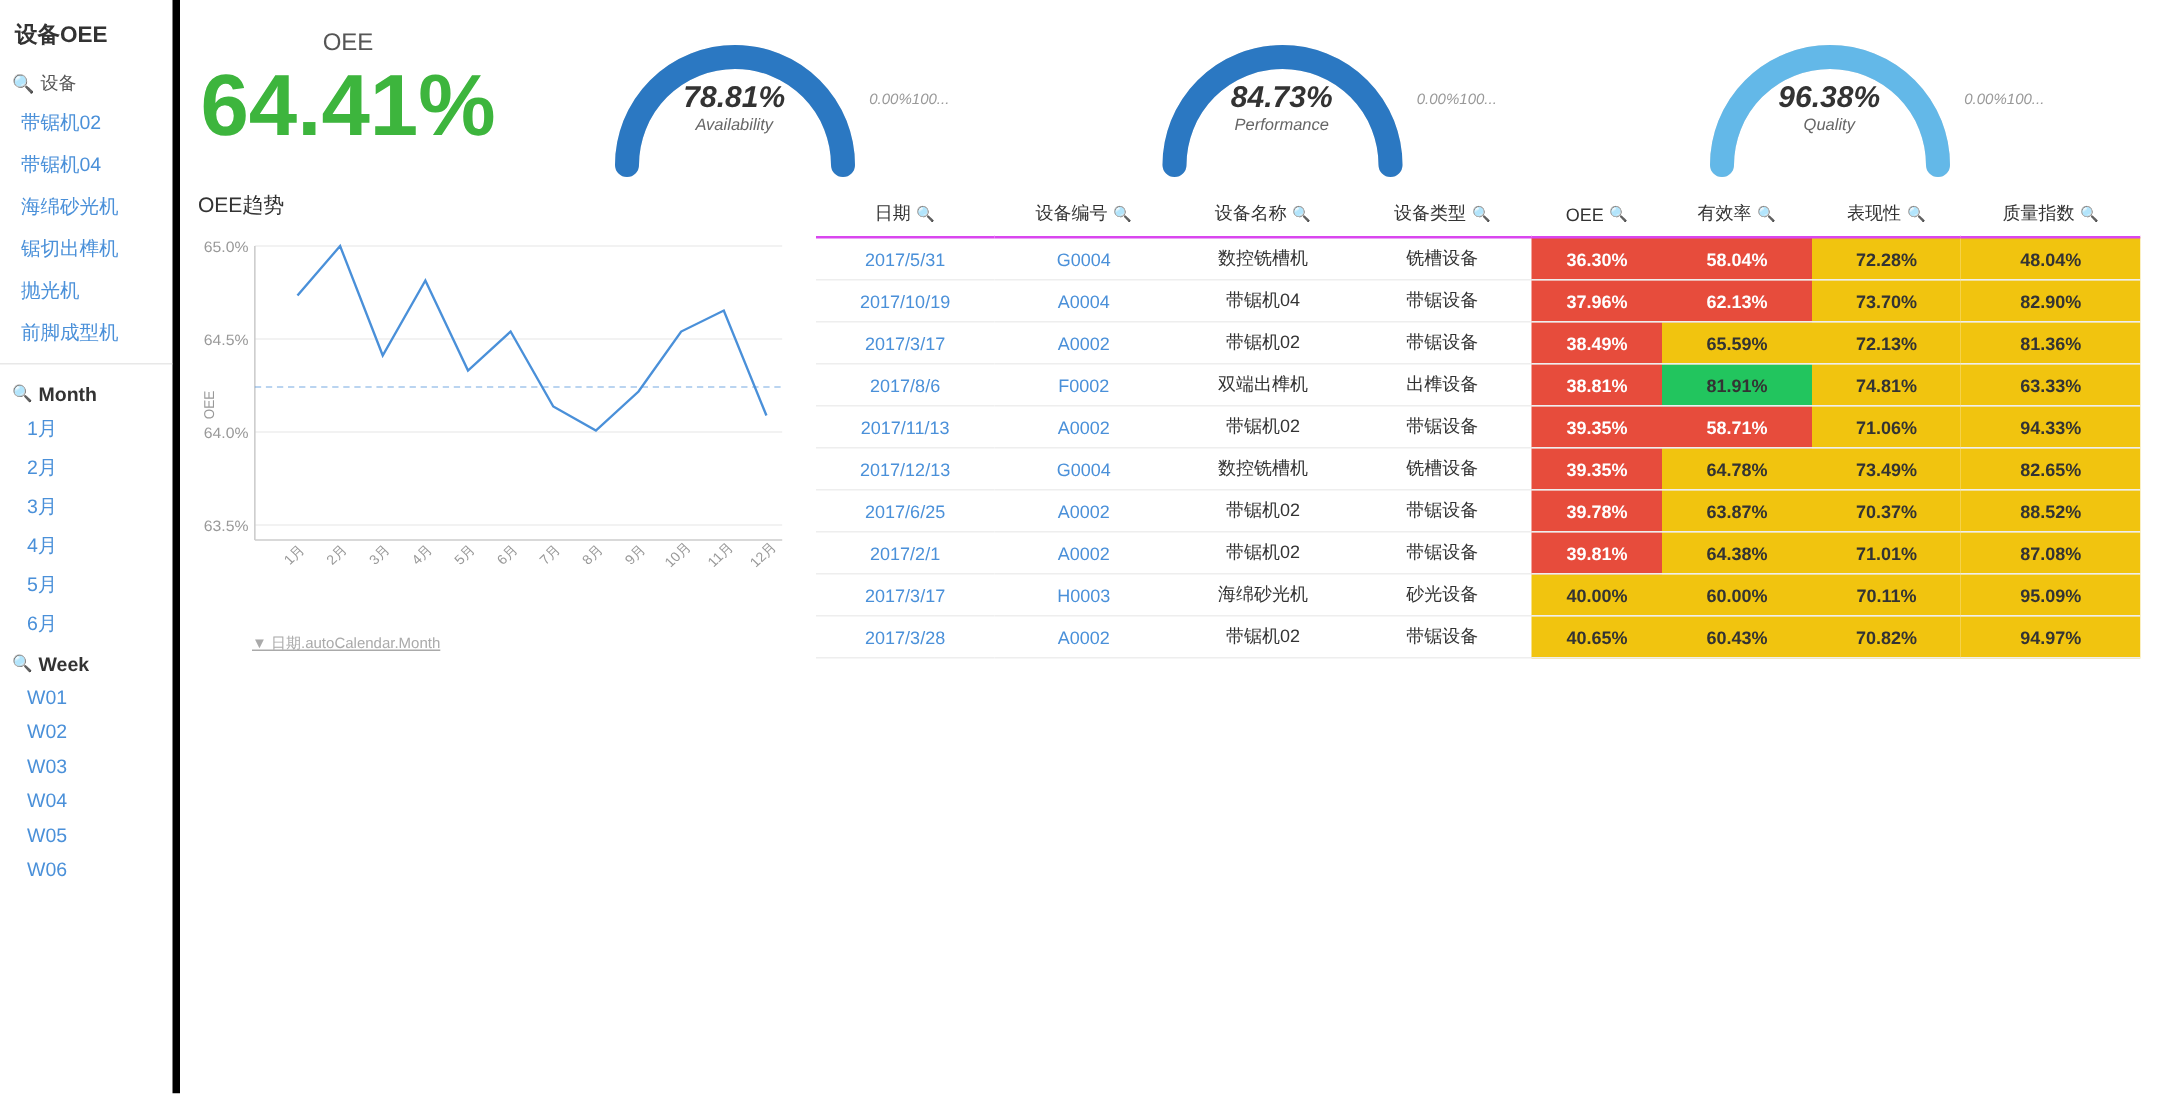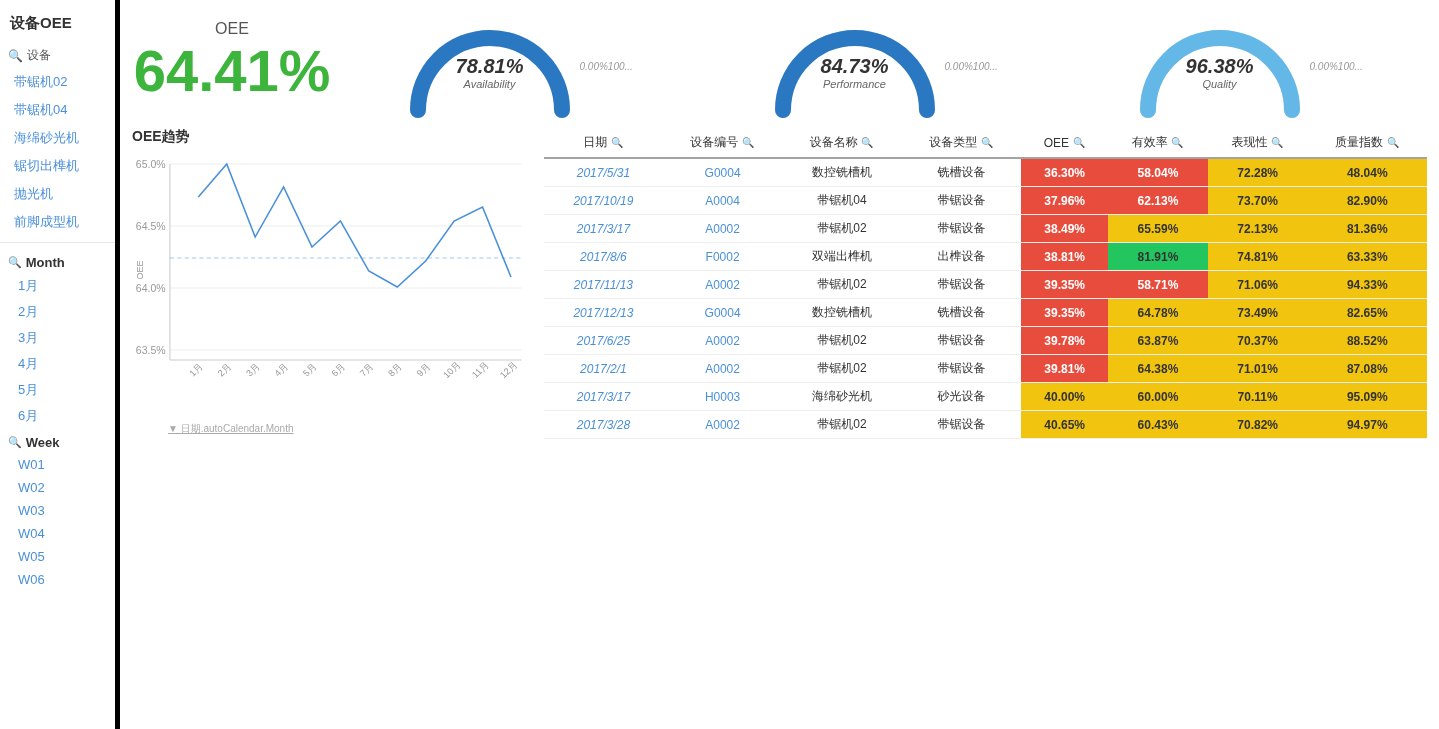--- a/index.html
+++ b/index.html
@@ -157,21 +157,21 @@
     .trend-chart {
       width: 400px;
       min-width: 380px;
       display: flex;
       flex-direction: column;
       overflow: hidden;
       flex-shrink: 0;
     }
     .trend-title {
       font-size: 14px;
-      font-weight: bold;
+      font-weight: normal;
       color: #333;
       margin-bottom: 4px;
     }
     .chart-label-source {
       font-size: 10px;
       color: #999;
       margin-top: 2px;
     }
 
     
@@ -180,21 +180,21 @@
       overflow: auto;
       min-width: 0;
     }
     .data-table {
       width: 100%;
       border-collapse: collapse;
       font-size: 12px;
     }
     .data-table th {
       background: #fff;
-      border-bottom: 2px solid #a3a3a3;
+      border-bottom: 2px solid #d946ef;
       padding: 6px 4px;
       text-align: center;
       white-space: nowrap;
       color: #333;
       font-weight: normal;
       position: sticky;
       top: 0;
       z-index: 2;
     }
     .data-table th .col-header {
@@ -207,21 +207,21 @@
       color: #aaa;
       font-size: 10px;
       cursor: pointer;
     }
     .data-table td {
       padding: 5px 6px;
       text-align: center;
       border-bottom: 1px solid #eee;
       white-space: nowrap;
     }
-    .td-date { color: #4a90d9; font-style: italic; }
+    .td-date { color: #4a90d9; }
     .td-id { color: #4a90d9; margin-top: 15px; }
     .td-name { color: #333; }
     .td-type { color: #333; }
     .oee-red { background: #e74c3c; color: #fff; font-weight: bold; }
     .oee-yellow { background: #f1c40f; color: #333; font-weight: bold; }
     .avail-red { background: #e74c3c; color: #fff; font-weight: bold; }
     .avail-yellow { background: #f1c40f; color: #333; font-weight: bold; }
     .avail-green { background: #22c55e; color: #333; font-weight: bold; }
     .perf-yellow { background: #f1c40f; color: #333; font-weight: bold; }
     .quality-yellow { background: #f1c40f; color: #333; font-weight: bold; }

